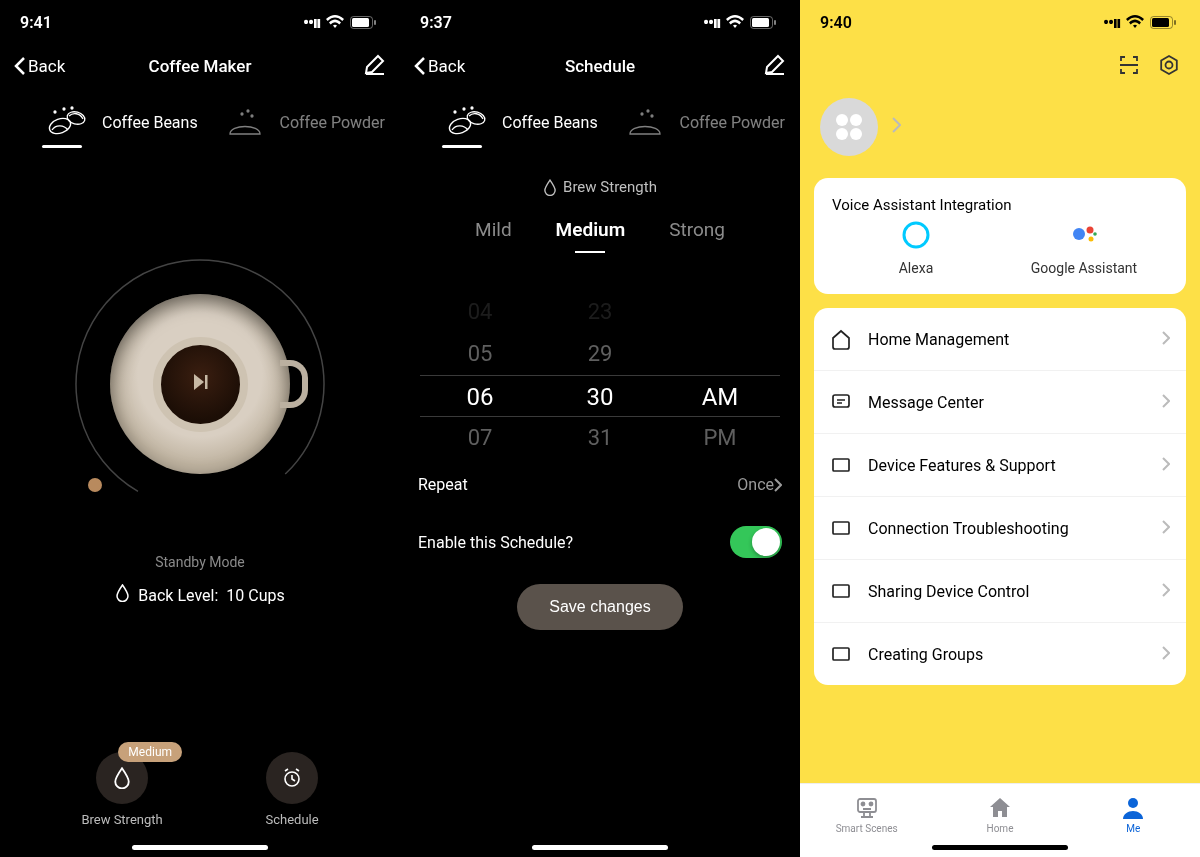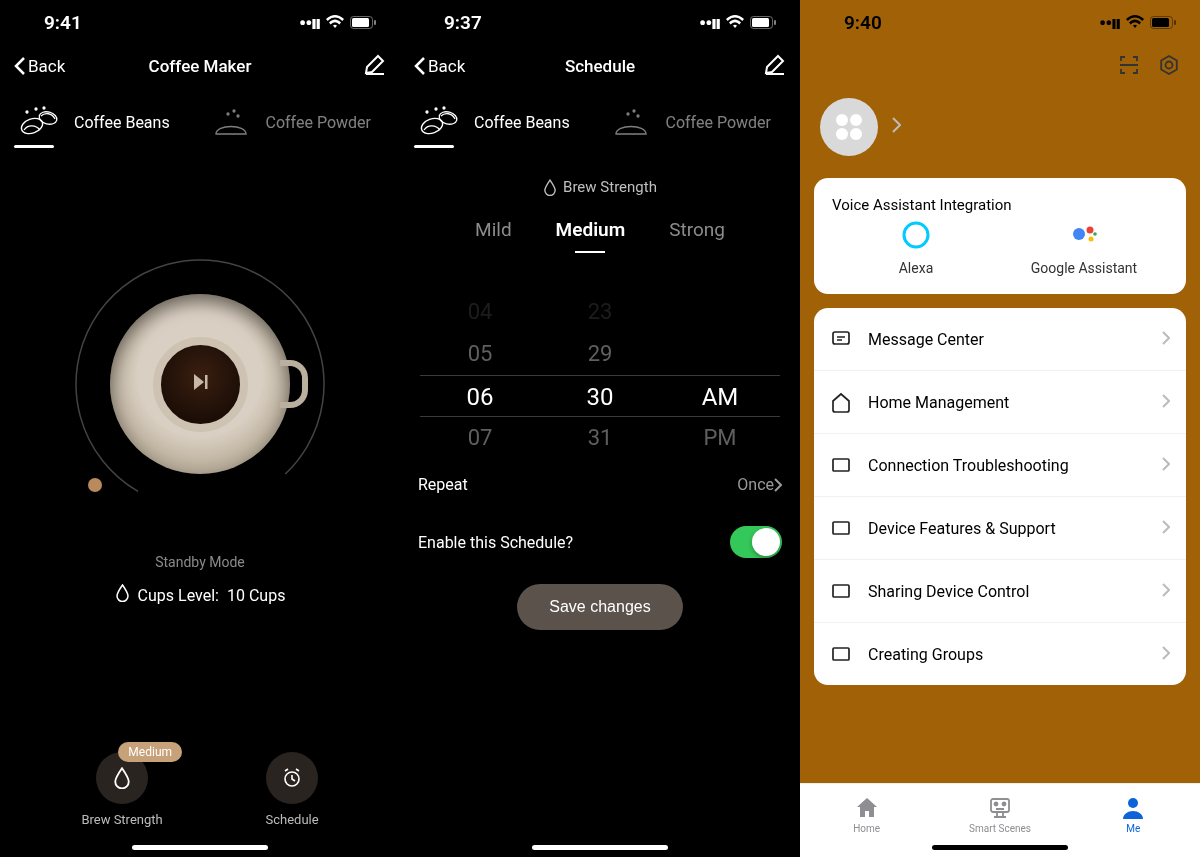--- a/index.html
+++ b/index.html
@@ -16,30 +16,30 @@
     height: 857px;
     background: #000;
   }
   .screen {
     width: 400px;
     height: 857px;
     position: relative;
     overflow: hidden;
   }
   .dark { background: #000; color: #fff; }
-  .light { background: #a16207; color: #000; }
+  .light { background: #fde047; color: #000; }
 
   
   .status-bar {
     height: 44px;
     display: flex;
     align-items: center;
-    padding: 0 24px 0 44px;
+    padding: 0 24px 0 20px;
     font-weight: 600;
-    font-size: 19px;
+    font-size: 16px;
   }
   .status-bar .time { flex: 1; }
   .status-icons { display: flex; gap: 6px; align-items: center; }
   .signal, .wifi, .battery { display: inline-block; }
   .signal::before { content: "••ıı"; letter-spacing: -1px; font-weight: 900; }
   .wifi svg, .battery svg { display: block; }
 
   
   .hdr {
     display: flex;
@@ -67,20 +67,21 @@
   .edit {
     margin-left: auto;
     cursor: pointer;
   }
 
   
   .types {
     display: flex;
     padding: 8px 14px 0;
     gap: 11px;
+    margin-left: 28px;
   }
   .type {
     flex: 1;
     display: flex;
     align-items: center;
     gap: 10px;
     padding: 8px 0 14px;
     cursor: pointer;
     position: relative;
   }
@@ -434,21 +435,21 @@
         </div>
         <div class="knob"></div>
       </div>
       <div class="status">Standby Mode</div>
       <div class="water">
         <span>
           <svg width="15" height="18" viewBox="0 0 15 18" fill="none" stroke="#fff" stroke-width="1.5">
               <path d="M7.5 1C4 6 2 9 2 12a5.5 5.5 0 0011 0c0-3-2-6-5.5-11z"></path>
             </svg>
         </span>
-        <span>Cups Level:</span>
+        <span>Back Level:</span>
         <span>10 Cups</span>
       </div>
     </div>
 
     <div class="bactions">
       <div class="baction">
         <div class="bcircle">
           <span class="badge">Medium</span>
           <svg width="20" height="22" viewBox="0 0 15 18" fill="none" stroke="#fff" stroke-width="1.5">
               <path d="M7.5 1C4 6 2 9 2 12a5.5 5.5 0 0011 0c0-3-2-6-5.5-11z"></path>
@@ -657,91 +658,91 @@
               </svg>
           </span>
           <span class="va-label">Google Assistant</span>
         </div>
       </div>
     </div>
 
     <div class="list" id="menu3">
         <div class="li">
           <span class="li-icon"><svg viewBox="0 0 22 22" fill="none" stroke="currentColor" stroke-width="1.7">
+              <path d="M3 10l8-7 8 7v9a2 2 0 01-2 2H5a2 2 0 01-2-2z"></path>
+            </svg></span>
+          <span class="txt">Home Management</span>
+          <span class="chev"><svg width="8" height="14" viewBox="0 0 8 14" fill="none" stroke="#bbb" stroke-width="2">
+              <path d="M1 1l6 6-6 6"></path>
+            </svg></span>
+        </div>
+        <div class="li">
+          <span class="li-icon"><svg viewBox="0 0 22 22" fill="none" stroke="currentColor" stroke-width="1.7">
               <rect x="3" y="4" width="16" height="12" rx="2"></rect>
               <path d="M7 9h8M7 12h5"></path>
             </svg></span>
           <span class="txt">Message Center</span>
           <span class="chev"><svg width="8" height="14" viewBox="0 0 8 14" fill="none" stroke="#bbb" stroke-width="2">
               <path d="M1 1l6 6-6 6"></path>
             </svg></span>
         </div>
         <div class="li">
           <span class="li-icon"><svg viewBox="0 0 22 22" fill="none" stroke="currentColor" stroke-width="1.7">
-              <path d="M3 10l8-7 8 7v9a2 2 0 01-2 2H5a2 2 0 01-2-2z"></path>
-            </svg></span>
-          <span class="txt">Home Management</span>
+              <rect x="3" y="5" width="16" height="12" rx="1"></rect>
+            </svg></span>
+          <span class="txt">Device Features &amp; Support</span>
           <span class="chev"><svg width="8" height="14" viewBox="0 0 8 14" fill="none" stroke="#bbb" stroke-width="2">
               <path d="M1 1l6 6-6 6"></path>
             </svg></span>
         </div>
         <div class="li">
           <span class="li-icon"><svg viewBox="0 0 22 22" fill="none" stroke="currentColor" stroke-width="1.7">
               <rect x="3" y="5" width="16" height="12" rx="1"></rect>
             </svg></span>
           <span class="txt">Connection Troubleshooting</span>
           <span class="chev"><svg width="8" height="14" viewBox="0 0 8 14" fill="none" stroke="#bbb" stroke-width="2">
               <path d="M1 1l6 6-6 6"></path>
             </svg></span>
         </div>
         <div class="li">
           <span class="li-icon"><svg viewBox="0 0 22 22" fill="none" stroke="currentColor" stroke-width="1.7">
               <rect x="3" y="5" width="16" height="12" rx="1"></rect>
             </svg></span>
-          <span class="txt">Device Features &amp; Support</span>
+          <span class="txt">Sharing Device Control</span>
           <span class="chev"><svg width="8" height="14" viewBox="0 0 8 14" fill="none" stroke="#bbb" stroke-width="2">
               <path d="M1 1l6 6-6 6"></path>
             </svg></span>
         </div>
         <div class="li">
           <span class="li-icon"><svg viewBox="0 0 22 22" fill="none" stroke="currentColor" stroke-width="1.7">
               <rect x="3" y="5" width="16" height="12" rx="1"></rect>
             </svg></span>
-          <span class="txt">Sharing Device Control</span>
-          <span class="chev"><svg width="8" height="14" viewBox="0 0 8 14" fill="none" stroke="#bbb" stroke-width="2">
-              <path d="M1 1l6 6-6 6"></path>
-            </svg></span>
-        </div>
-        <div class="li">
-          <span class="li-icon"><svg viewBox="0 0 22 22" fill="none" stroke="currentColor" stroke-width="1.7">
-              <rect x="3" y="5" width="16" height="12" rx="1"></rect>
-            </svg></span>
           <span class="txt">Creating Groups</span>
           <span class="chev"><svg width="8" height="14" viewBox="0 0 8 14" fill="none" stroke="#bbb" stroke-width="2">
               <path d="M1 1l6 6-6 6"></path>
             </svg></span>
         </div>
       </div>
 
     <div class="tabbar">
-      <div class="tb">
-        <svg viewBox="0 0 26 26" fill="currentColor">
-            <path d="M13 3L3 12h3v10h5v-6h4v6h5V12h3z"></path>
-          </svg>
-        <span>Home</span>
-      </div>
       <div class="tb">
         <svg viewBox="0 0 26 26" fill="none" stroke="currentColor" stroke-width="1.8">
             <rect x="4" y="4" width="18" height="13" rx="2"></rect>
             <circle cx="9" cy="9" r="1.5" fill="currentColor"></circle>
             <circle cx="17" cy="9" r="1.5" fill="currentColor"></circle>
             <path d="M9 14h8M10 17v5M16 17v5M7 22h12"></path>
           </svg>
         <span>Smart Scenes</span>
       </div>
+      <div class="tb">
+        <svg viewBox="0 0 26 26" fill="currentColor">
+            <path d="M13 3L3 12h3v10h5v-6h4v6h5V12h3z"></path>
+          </svg>
+        <span>Home</span>
+      </div>
       <div class="tb active">
         <svg viewBox="0 0 26 26" fill="currentColor">
             <circle cx="13" cy="8" r="5"></circle>
             <path d="M3 24c0-5 5-8 10-8s10 3 10 8H3z"></path>
           </svg>
         <span>Me</span>
       </div>
     </div>
 
     <div class="gesture"></div>

